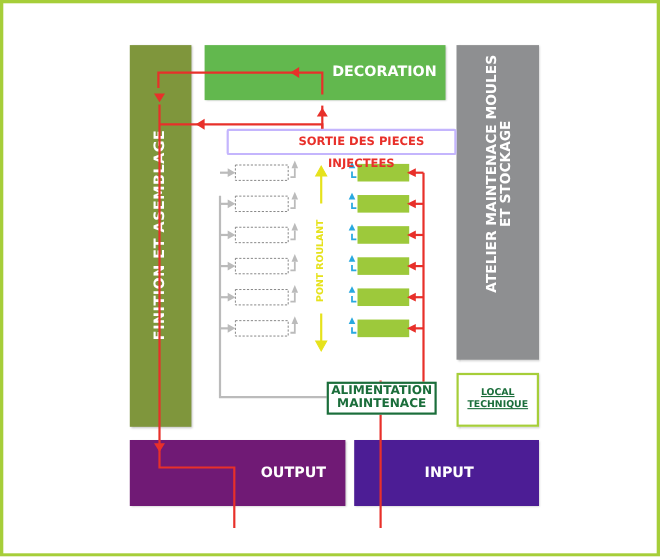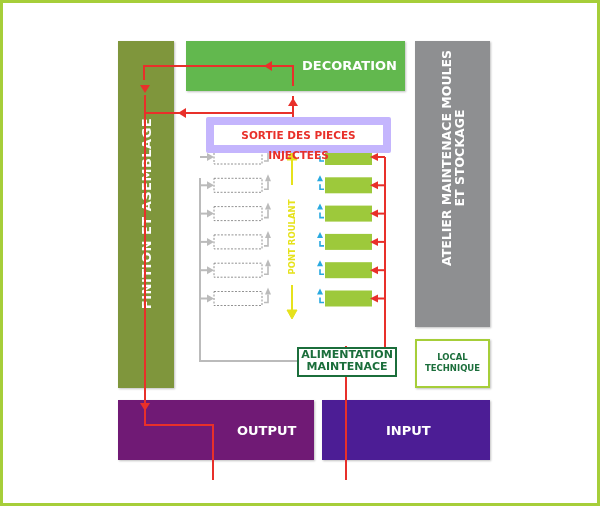--- a/index.html
+++ b/index.html
@@ -8,23 +8,23 @@
   .blk{position:absolute;box-shadow:1px 1px 2px rgba(0,0,0,.25);}
   .lbl{position:absolute;color:#fff;font-weight:bold;white-space:nowrap;text-align:center;}
   #finition{left:118px;top:41px;width:56px;height:347px;background:#7f963c;}
   #decoration{left:186px;top:41px;width:219px;height:50px;background:#62b84e;}
   #center{left:186px;top:103px;width:215px;height:281px;background:#fff;border:2px solid #a6ce39;}
   #atelier{left:415px;top:41px;width:75px;height:286px;background:#8e8f91;}
   #local{left:415px;top:339px;width:71px;height:45px;background:#fff;border:2px solid #a6ce39;}
   #output{left:118px;top:400px;width:196px;height:60px;background:#701a75;}
   #input{left:322px;top:400px;width:168px;height:60px;background:#4c1d95;}
   .vert{position:absolute;transform:rotate(-90deg);transform-origin:center center;text-align:center;}
-  #sortie{position:absolute;left:206px;top:117px;width:169px;height:20px;border:8px solid #c4b5fd;background:#fff;color:#e8302a;font-weight:bold;font-size:10.5px;line-height:20px;text-align:center;border-radius:2px;}
+  #sortie{position:absolute;left:206px;top:117px;width:169px;height:20px;border:2px solid #c4b5fd;background:#fff;color:#e8302a;font-weight:bold;font-size:10.5px;line-height:20px;text-align:center;border-radius:2px;padding-left:36px;}
   #alim{position:absolute;left:297px;top:347px;width:96px;height:26px;border:2px solid #1b6e3b;background:#fff;color:#1b6e3b;font-weight:bold;font-size:11px;line-height:12px;text-align:center;padding-top:0;}
-  .local-txt{position:absolute;left:0;top:11px;width:71px;text-align:center;color:#1b6e3b;font-size:8.5px;font-weight:bold;line-height:11px;}
+  .local-txt{position:absolute;left:0;top:11px;width:71px;text-align:center;color:#1b6e3b;font-size:8.5px;font-weight:bold;line-height:11px;text-decoration:underline;}
   svg{position:absolute;left:0;top:0;}
 </style>
 </head>
 <body>
 
 <div class="frame"></div>
 
 <div id="finition" class="blk">
   <div class="lbl vert" style="left:-146px;top:165px;width:348px;font-size:13px;letter-spacing:0.5px;">FINITION ET ASEMBLAGE</div>
 </div>

